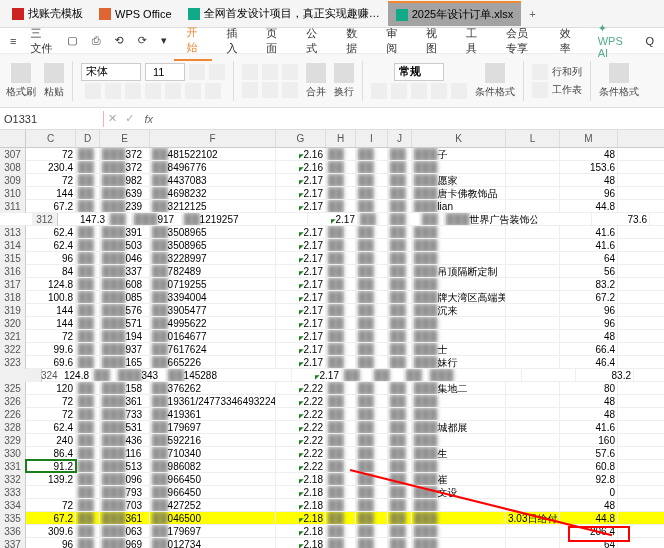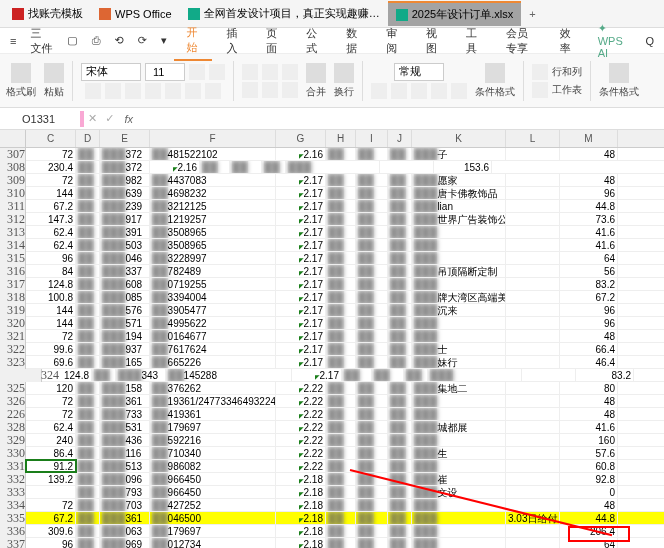--- a/index.html
+++ b/index.html
@@ -22,25 +22,25 @@
 .toolbar{height:54px;background:#f8f8f8;display:flex;align-items:center;padding:4px 6px;gap:8px;border-bottom:1px solid #ddd;}
 .tgroup{display:flex;flex-direction:column;align-items:center;gap:2px;}
 .trow{display:flex;gap:4px;align-items:center;}
 .tico{width:20px;height:20px;background:#ddd;display:inline-block;}
 .tlbl{font-size:10px;color:#444;text-align:right;}
 .fontsel{border:1px solid #ccc;padding:2px 4px;width:60px;background:#fff;}
 .sizesel{border:1px solid #ccc;padding:2px 7px;width:40px;background:#fff;}
 .fmt{width:16px;height:16px;background:#eee;display:inline-block;}
 .sep{width:1px;height:40px;background:#ddd;}
 .formulabar{height:22px;display:flex;align-items:center;border-bottom:1px solid #ddd;background:#fff;}
-.namebox{width:84px;padding:2px 22px;border-right:4px solid #f9a8d4;color:#333;}
+.namebox{width:104px;padding:2px 4px;border-right:1px solid #f9a8d4;color:#333;}
 .fx{padding:2px 6px;color:#666;font-style:italic;}
 .fxinput{flex:1;padding:2px;}
 .colhdr{height:18px;display:flex;background:#f0f0f0;border-bottom:1px solid #ccc;}
-.rowhdr{width:26px;text-align:right;background:#f0f0f0;border-right:1px solid #ccc;color:#555;font-size:12px;flex-shrink:0;font-family:Liberation Serif, serif;}
+.rowhdr{width:26px;text-align:center;background:#f0f0f0;border-right:1px solid #ccc;color:#555;font-size:10px;flex-shrink:0;}
 .ch{border-right:1px solid #ddd;text-align:center;color:#555;font-size:10px;line-height:18px;flex-shrink:0;}
 .grid{height:400px;overflow:hidden;}
 .row{height:13px;display:flex;border-bottom:1px solid #eee;}
 .cell{border-right:1px solid #eee;padding:0 2px;font-size:10px;line-height:13px;overflow:hidden;white-space:nowrap;flex-shrink:0;}
 .c-r{text-align:right;}
 .hl{background:#ffff00;}
 .blur{color:transparent;text-shadow:0 0 4px rgba(80,80,80,0.6);background:rgba(200,200,200,0.3);}
 .tri{color:#1a7e1a;font-size:6px;position:relative;}
 .wC{width:50px;}
 .wD{width:24px;}
@@ -145,21 +145,21 @@
       <span class="tico"></span>
       <span class="tlbl">合并</span>
     </div>
   <div class="tgroup">
       <span class="tico"></span>
       <span class="tlbl">换行</span>
     </div>
   <div class="sep"></div>
   <div class="tgroup">
     <div class="trow">
-        <input class="fontsel" style="width: 50px;" value="常规">
+        <input class="fontsel" style="width: 50px; font-weight: bold;" value="常规">
       </div>
     <div class="trow">
         <span class="fmt"></span>
         <span class="fmt"></span>
         <span class="fmt"></span>
         <span class="fmt"></span>
         <span class="fmt"></span>
       </div>
   </div>
   <div class="tgroup">
@@ -217,20 +217,21 @@
       <div class="cell wJ"><span class="blur">██</span></div>
       <div class="cell wK"><span class="blur">███</span>子</div>
       <div class="cell wL"></div>
       <div class="cell wM c-r">48</div>
     </div>
     <div class="row">
       <div class="rowhdr" style="height: 13px; line-height: 13px;">308</div>
       <div class="cell wC c-r">230.4</div>
       <div class="cell wD"><span class="blur">██</span></div>
       <div class="cell wE"><span class="blur">███</span>372</div>
+      <div class="cell wF"><span class="blur">██</span>8496776</div>
       <div class="cell wG c-r"><span class="tri">◤</span>2.16</div>
       <div class="cell wH"><span class="blur">██</span></div>
       <div class="cell wI"><span class="blur">██</span></div>
       <div class="cell wJ"><span class="blur">██</span></div>
       <div class="cell wK"><span class="blur">███</span></div>
       <div class="cell wL"></div>
       <div class="cell wM c-r">153.6</div>
     </div>
     <div class="row">
       <div class="rowhdr" style="height: 13px; line-height: 13px;">309</div>
@@ -268,21 +269,21 @@
       <div class="cell wF"><span class="blur">██</span>3212125</div>
       <div class="cell wG c-r"><span class="tri">◤</span>2.17</div>
       <div class="cell wH"><span class="blur">██</span></div>
       <div class="cell wI"><span class="blur">██</span></div>
       <div class="cell wJ"><span class="blur">██</span></div>
       <div class="cell wK"><span class="blur">███</span>lian</div>
       <div class="cell wL"></div>
       <div class="cell wM c-r">44.8</div>
     </div>
     <div class="row">
-      <div class="rowhdr" style="height: 13px; line-height: 13px;">312</div>
+      <div class="rowhdr" style="height: 13px; line-height: 13px; margin-left: 32px;">312</div>
       <div class="cell wC c-r">147.3</div>
       <div class="cell wD"><span class="blur">██</span></div>
       <div class="cell wE"><span class="blur">███</span>917</div>
       <div class="cell wF"><span class="blur">██</span>1219257</div>
       <div class="cell wG c-r"><span class="tri">◤</span>2.17</div>
       <div class="cell wH"><span class="blur">██</span></div>
       <div class="cell wI"><span class="blur">██</span></div>
       <div class="cell wJ"><span class="blur">██</span></div>
       <div class="cell wK"><span class="blur">███</span>世界广告装饰公司</div>
       <div class="cell wL"></div>

